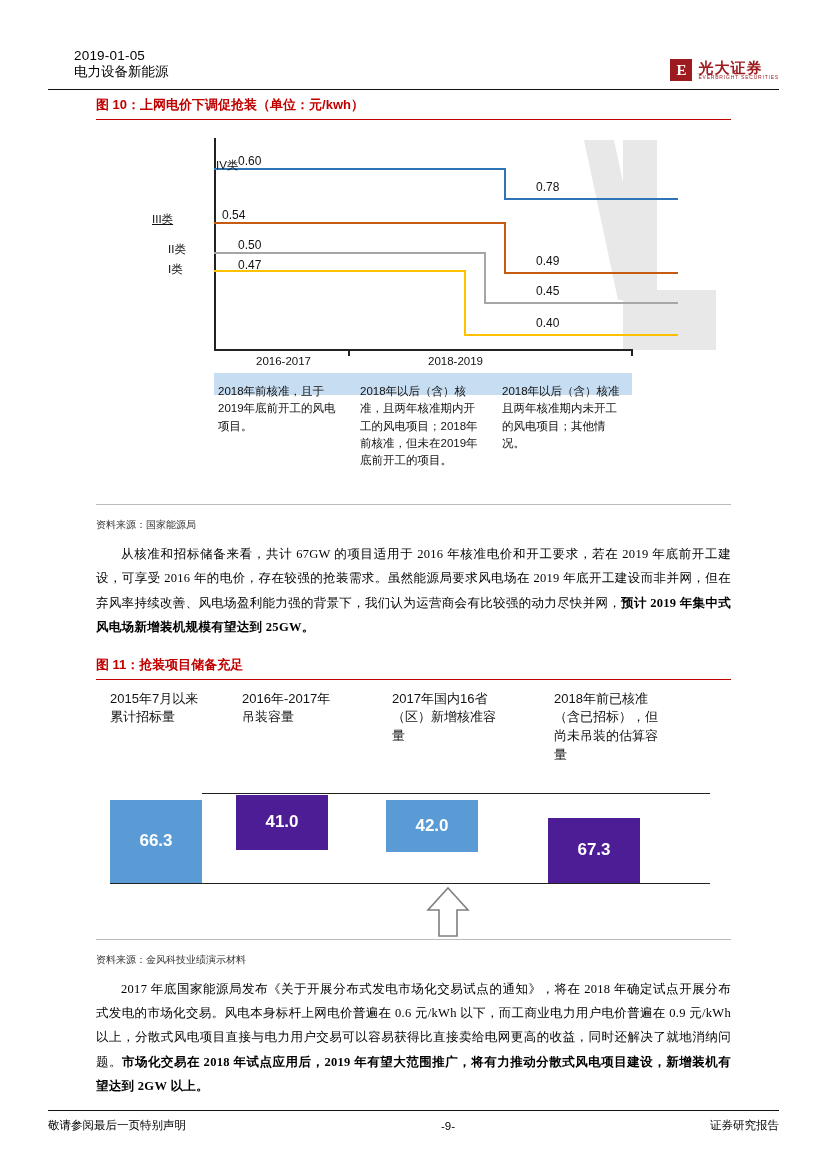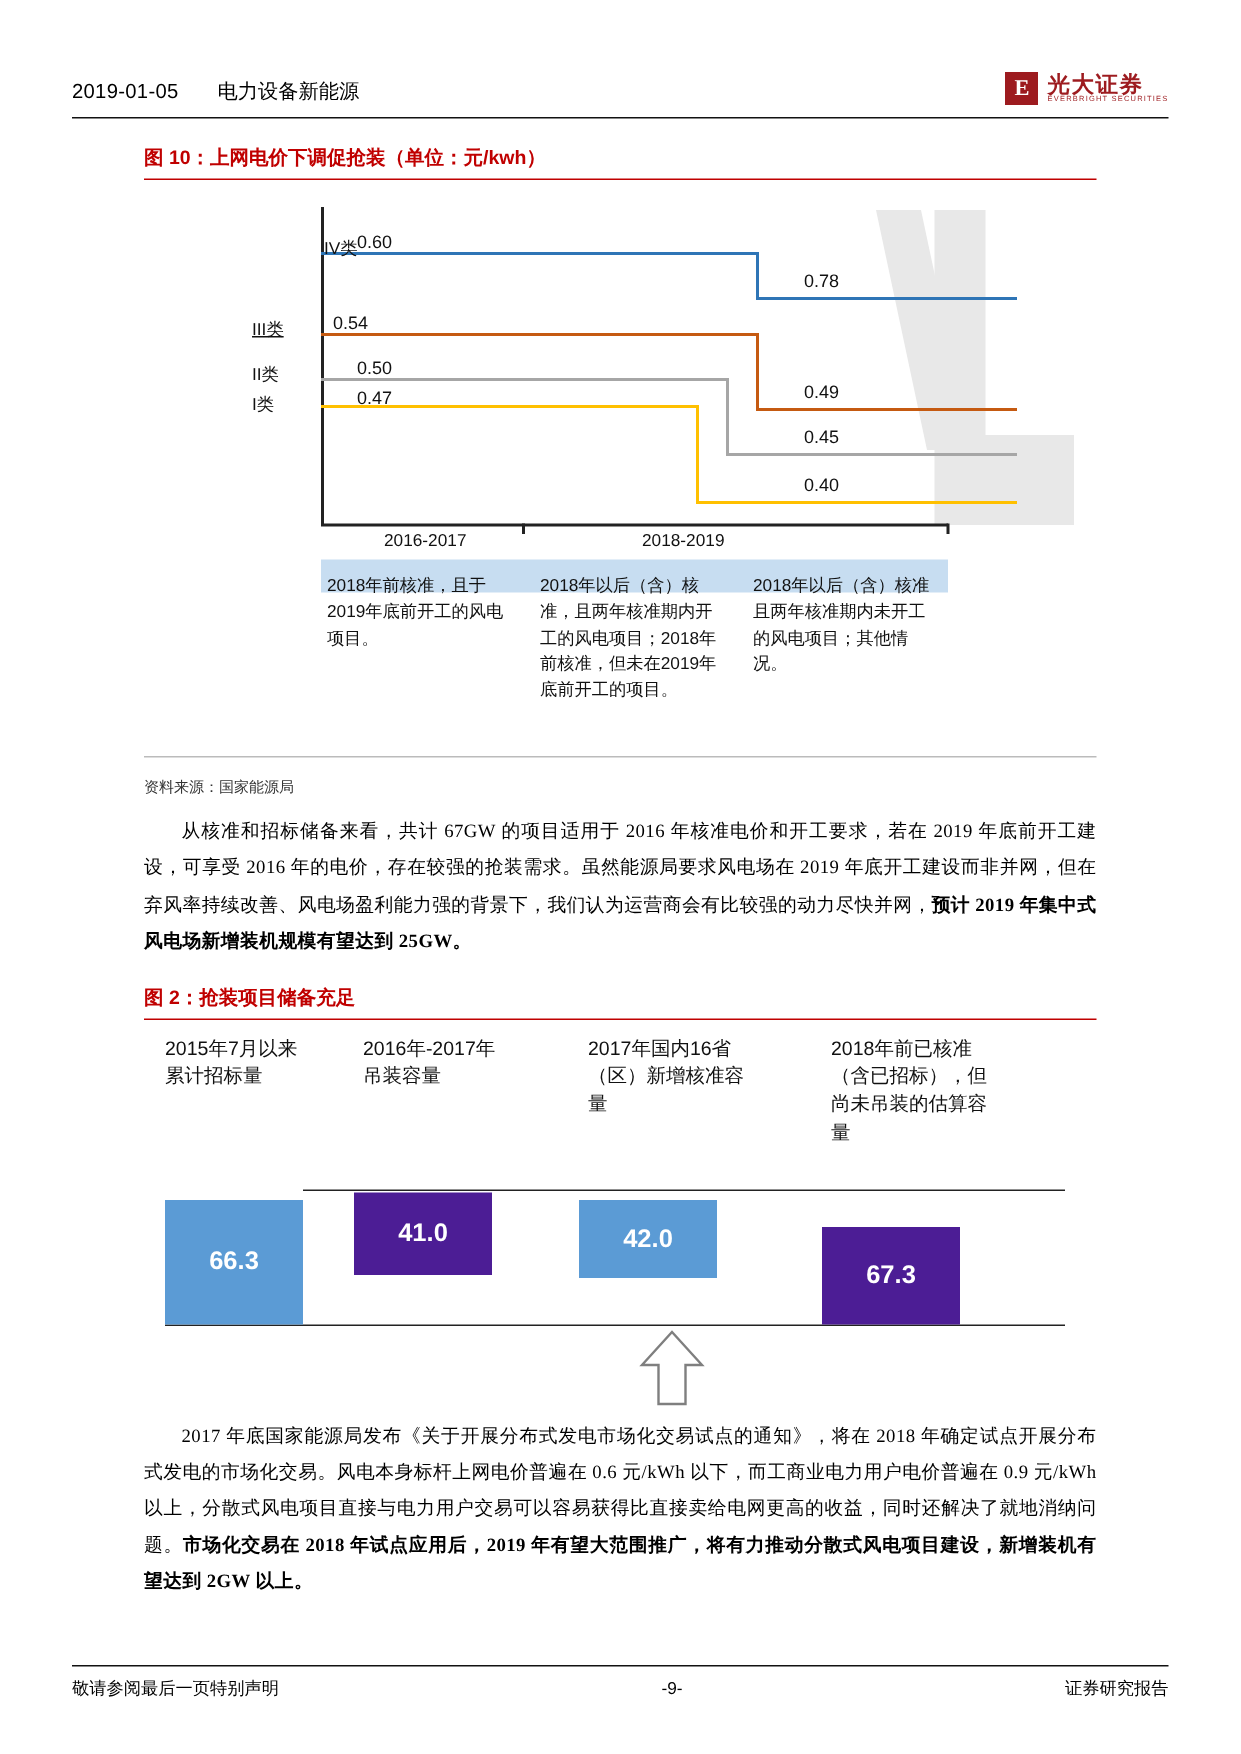--- a/index.html
+++ b/index.html
@@ -13,21 +13,21 @@
   }
   .page{position:relative;width:827px;height:1169px;}
 
   
   .header{
     position:absolute;left:48px;top:48px;width:731px;
     display:flex;align-items:flex-end;justify-content:space-between;
     padding-bottom:8px;border-bottom:1.5px solid #111;
   }
   .header-left{display:flex;align-items:baseline;font-size:13.5px;
-    font-family:"Liberation Sans","DejaVu Sans",sans-serif;}
+    font-family:"Liberation Sans","DejaVu Sans",sans-serif;flex-direction:column;}
   .header-date{letter-spacing:.2px;}
   .header-topic{margin-left:26px;}
   .logo{display:flex;align-items:center;}
   .logo-mark{
     width:22px;height:22px;background:#9d1b1f;color:#fff;
     font-family:"Liberation Serif",serif;font-size:15px;font-weight:bold;
     display:flex;align-items:center;justify-content:center;margin-right:6px;
   }
   .logo-text{line-height:1.05;}
   .logo-cn{font-size:15px;font-weight:bold;color:#9d1b1f;letter-spacing:1px;
@@ -147,21 +147,21 @@
 
         <div style="position:absolute;left:118px;top:122px;width:272px;height:2.4px;background:#a6a6a6;"></div>
         <div style="position:absolute;left:388px;top:122px;width:2.4px;height:52px;background:#a6a6a6;"></div>
         <div style="position:absolute;left:388px;top:172px;width:194px;height:2.4px;background:#a6a6a6;"></div>
 
         <div style="position:absolute;left:118px;top:140px;width:252px;height:2.4px;background:#ffc000;"></div>
         <div style="position:absolute;left:368px;top:140px;width:2.4px;height:66px;background:#ffc000;"></div>
         <div style="position:absolute;left:368px;top:204px;width:214px;height:2.4px;background:#ffc000;"></div>
 
         <div class="ser-name" style="left:72px;top:28px;margin-left:48px;">IV类</div>
-        <div class="ser-name" style="left:72px;top:82px;text-decoration:underline;">III类</div>
+        <div class="ser-name" style="left:56px;top:82px;text-decoration:underline;">III类</div>
         <div class="ser-name" style="left:72px;top:112px;">II类</div>
         <div class="ser-name" style="left:72px;top:132px;">I类</div>
 
         <div class="val" style="left:142px;top:24px;">0.60</div>
         <div class="val" style="left:126px;top:78px;text-align:right;">0.54</div>
         <div class="val" style="left:142px;top:108px;">0.50</div>
         <div class="val" style="left:142px;top:128px;">0.47</div>
 
         <div class="val" style="left:440px;top:50px;">0.78</div>
         <div class="val" style="left:440px;top:124px;">0.49</div>
@@ -177,21 +177,21 @@
         <div class="notebox">2018年前核准，且于2019年底前开工的风电项目。</div>
         <div class="notebox">2018年以后（含）核准，且两年核准期内开工的风电项目；2018年前核准，但未在2019年底前开工的项目。</div>
         <div class="notebox">2018年以后（含）核准且两年核准期内未开工的风电项目；其他情况。</div>
       </div>
     </div>
 
     <div class="source">资料来源：国家能源局</div>
 
     <p class="body"><span>从核准和招标储备来看，共计 67GW 的项目适用于 2016 年核准电价和开工要求，若在 2019 年底前开工建设，可享受 2016 年的电价，存在较强的抢装需求。虽然能源局要求风电场在 2019 年底开工建设而非并网，但在弃风率持续改善、风电场盈利能力强的背景下，我们认为运营商会有比较强的动力尽快并网，</span><b>预计 2019 年集中式风电场新增装机规模有望达到 25GW。</b></p>
 
-    <div class="fig-title" style="margin-top:16px;">图 2：抢装项目储备充足</div>
+    <div class="fig-title" style="margin-top:16px;">图 11：抢装项目储备充足</div>
 
     <div class="chart11">
       <div class="c11-heads">
         <div class="c11-head" style="left:8px;top:0;width:90px;">2015年7月以来累计招标量</div>
         <div class="c11-head" style="left:140px;top:0;width:92px;">2016年-2017年吊装容量</div>
         <div class="c11-head" style="left:290px;top:0;width:110px;">2017年国内16省（区）新增核准容量</div>
         <div class="c11-head" style="left:452px;top:0;width:104px;">2018年前已核准（含已招标），但尚未吊装的估算容量</div>
       </div>
 
       <div class="c11-topline"></div>
@@ -208,20 +208,21 @@
       </div>
       <div class="bar" style="left:452px;top:128px;width:92px;height:65px;background:#4c1d95;">
         <span>67.3</span>
       </div>
 
       <svg class="arrow" viewBox="0 0 44 52">
         <polygon points="22,2 42,24 31,24 31,50 13,50 13,24 2,24" fill="#ffffff" stroke="#7f7f7f" stroke-width="1.6"></polygon>
       </svg>
     </div>
 
+    <div class="source">资料来源：金风科技业绩演示材料</div>
 
     <p class="body"><span>2017 年底国家能源局发布《关于开展分布式发电市场化交易试点的通知》，将在 2018 年确定试点开展分布式发电的市场化交易。风电本身标杆上网电价普遍在 0.6 元/kWh 以下，而工商业电力用户电价普遍在 0.9 元/kWh 以上，分散式风电项目直接与电力用户交易可以容易获得比直接卖给电网更高的收益，同时还解决了就地消纳问题。</span><b>市场化交易在 2018 年试点应用后，2019 年有望大范围推广，将有力推动分散式风电项目建设，新增装机有望达到 2GW 以上。</b></p>
 
   </div>
 
   <div class="footer">
     <span>敬请参阅最后一页特别声明</span>
     <span>-9-</span>
     <span>证券研究报告</span>
   </div>

